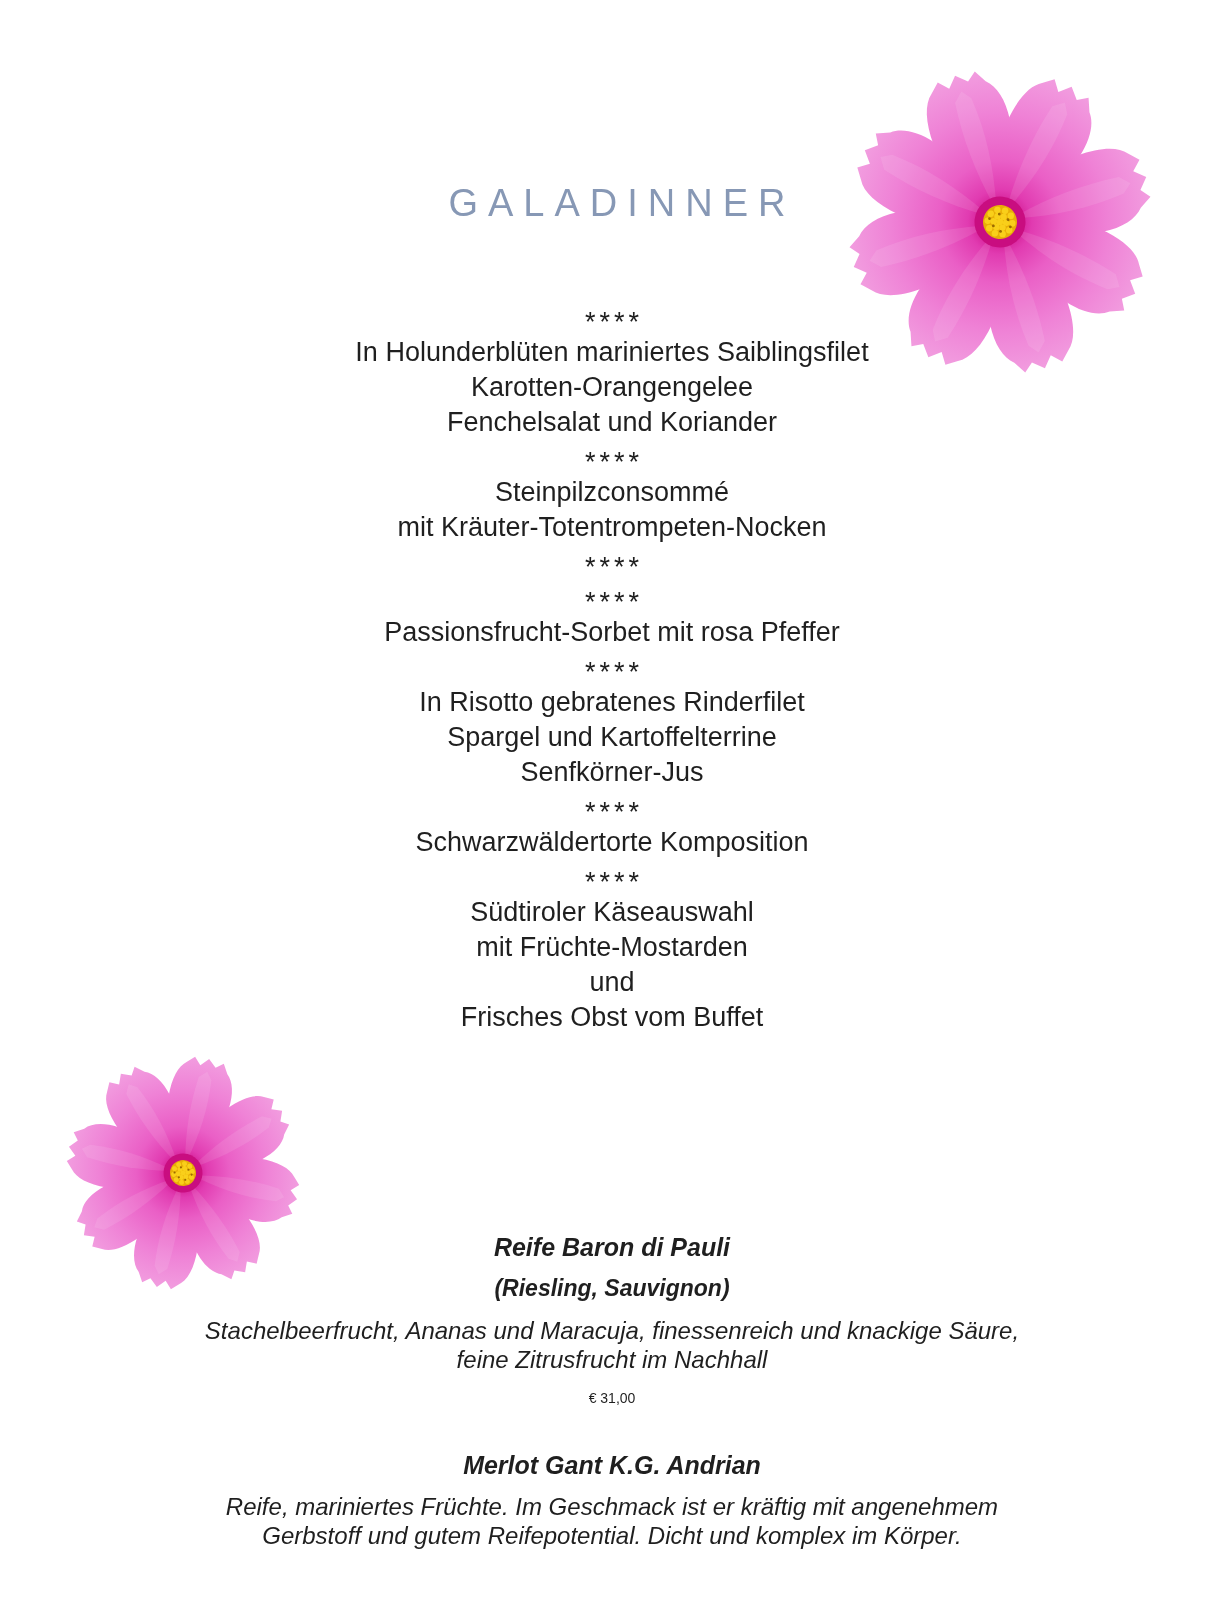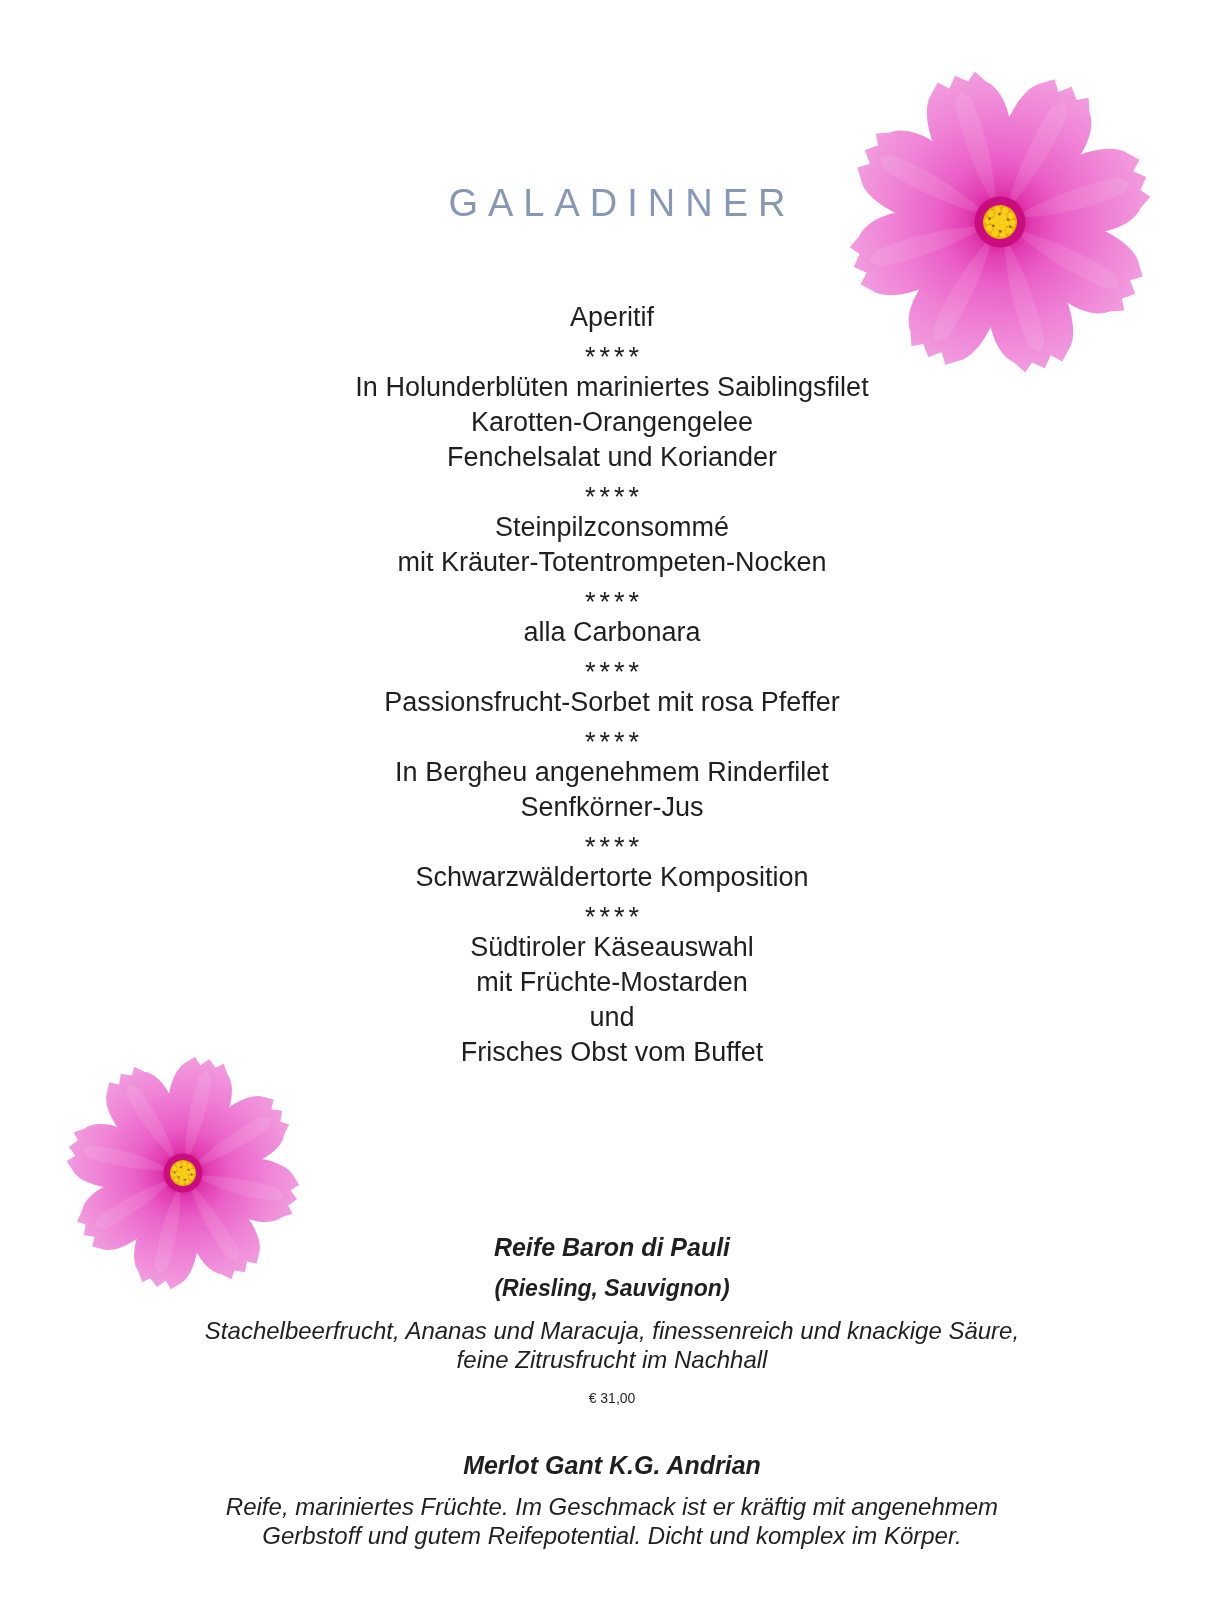--- a/index.html
+++ b/index.html
@@ -140,34 +140,33 @@
   <svg class="flower tr" viewBox="-110 -110 220 220">
     <use href="#cosmos" width="220" height="220" x="-110" y="-110"></use>
   </svg>
   <svg class="flower bl" viewBox="-110 -110 220 220">
     <use href="#cosmos" width="220" height="220" x="-110" y="-110"></use>
   </svg>
 
   <div class="centered-line title">GALADINNER</div>
 
   <div class="menu">
-    <div class="menu-line">Aperitif</div>
     <div class="menu-line sep">****</div>
     <div class="menu-line">In Holunderblüten mariniertes Saiblingsfilet</div>
     <div class="menu-line">Karotten-Orangengelee</div>
     <div class="menu-line">Fenchelsalat und Koriander</div>
     <div class="menu-line sep">****</div>
     <div class="menu-line">Steinpilzconsommé</div>
     <div class="menu-line">mit Kräuter-Totentrompeten-Nocken</div>
     <div class="menu-line sep">****</div>
-    <div class="menu-line">alla Carbonara</div>
     <div class="menu-line sep">****</div>
     <div class="menu-line">Passionsfrucht-Sorbet mit rosa Pfeffer</div>
     <div class="menu-line sep">****</div>
-    <div class="menu-line">In Bergheu angenehmem Rinderfilet</div>
+    <div class="menu-line">In Risotto gebratenes Rinderfilet</div>
+    <div class="menu-line">Spargel und Kartoffelterrine</div>
     <div class="menu-line">Senfkörner-Jus</div>
     <div class="menu-line sep">****</div>
     <div class="menu-line">Schwarzwäldertorte Komposition</div>
     <div class="menu-line sep">****</div>
     <div class="menu-line">Südtiroler Käseauswahl</div>
     <div class="menu-line">mit Früchte-Mostarden</div>
     <div class="menu-line">und</div>
     <div class="menu-line">Frisches Obst vom Buffet</div>
   </div>
 

